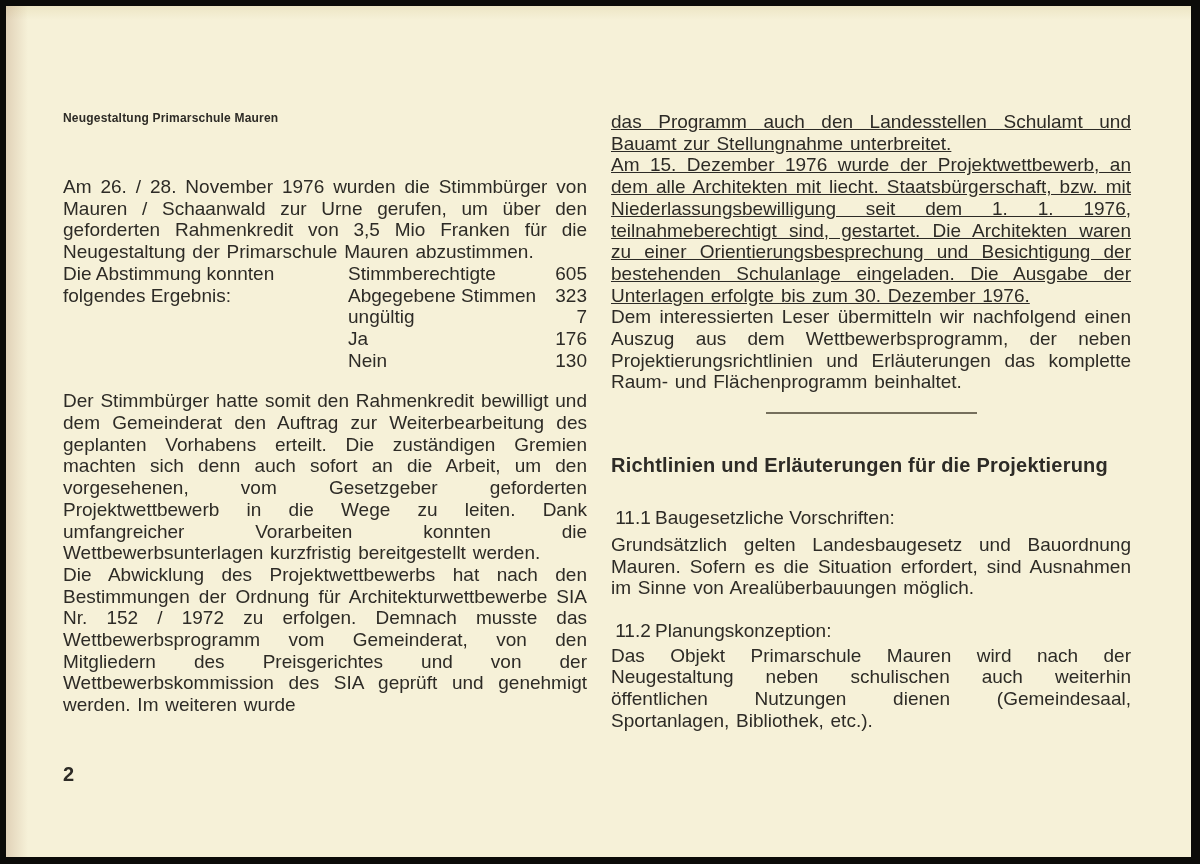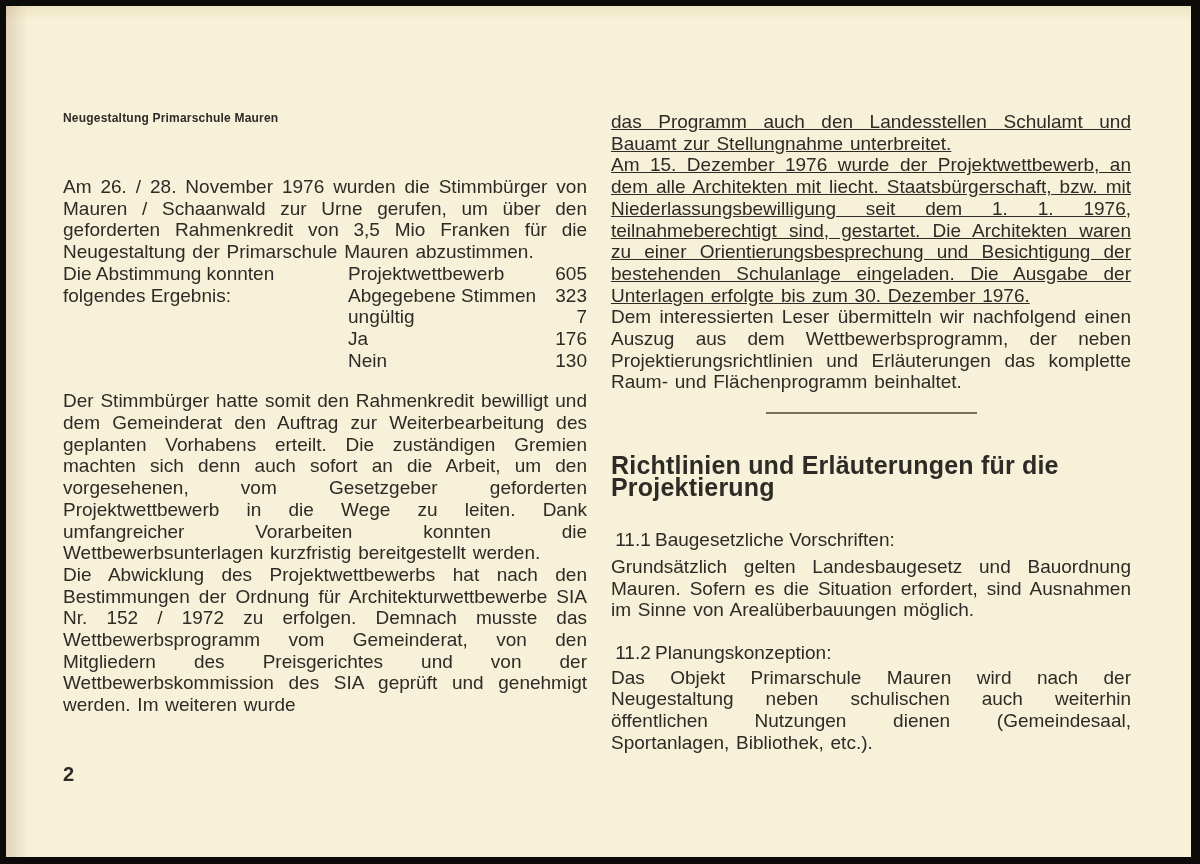--- a/index.html
+++ b/index.html
@@ -64,21 +64,21 @@
   }
   .stat-value { text-align: right; }
 
   .divider {
     border: none;
     border-top: 2px solid #756f5c;
     width: 211px;
     margin: 19px auto 0 auto;
   }
   h2.section-heading {
-    font-size: 25px;
+    font-size: 20px;
     line-height: 22px;
     font-weight: bold;
     margin: 40px 0 0 0;
     letter-spacing: 0.2px;
   }
   .subsection-title {
     margin-top: 31px;
     margin-bottom: 5px;
     display: flex;
     text-align: center;
@@ -109,21 +109,21 @@
 
     <p class="para mb-after-intro">Am 26. / 28. November 1976 wurden die Stimmbürger von Mauren / Schaanwald zur Urne gerufen, um über den geforderten Rahmenkredit von 3,5 Mio Franken für die Neugestaltung der Primarschule Mauren abzustimmen.</p>
 
     <div class="results mb-after-table">
       <div class="results-caption">
         <span>Die Abstimmung konnten</span><br>
         <span>folgendes Ergebnis:</span>
       </div>
       <div class="results-table">
         <div class="stat-row">
-          <span class="stat-label">Projektwettbewerb</span>
+          <span class="stat-label">Stimmberechtigte</span>
           <span class="stat-value">605</span>
         </div>
         <div class="stat-row">
           <span class="stat-label">Abgegebene Stimmen</span>
           <span class="stat-value">323</span>
         </div>
         <div class="stat-row">
           <span class="stat-label">ungültig</span>
           <span class="stat-value">7</span>
         </div>

